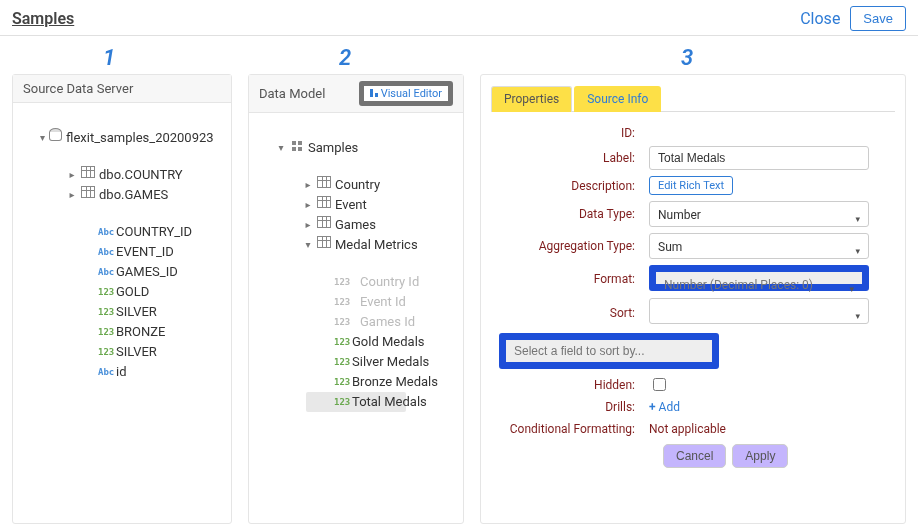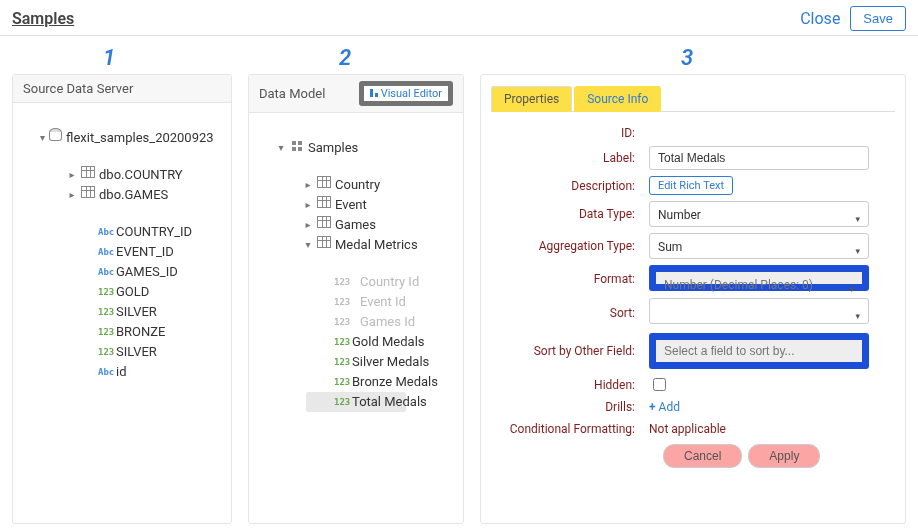--- a/index.html
+++ b/index.html
@@ -157,22 +157,22 @@
     font-size:12px; background:#fff; color:#333;
   }
   .select { height:26px; line-height:18px; position:relative; }
   .select.wide, .text-input.wide { width: 220px; }
   .readonly { background:#eee; border:7px solid #1d4ed8; color:#777; }
   .edit-link { color:#2f7cd6; border:1px solid #2f7cd6; padding:2px 8px; border-radius:3px; font-size:11px; cursor:pointer; display:inline-block;}
   .add-link { color:#2f7cd6; font-size:12px; cursor:pointer; }
   .add-link::before { content:"+ "; font-weight:600; }
   .btnrow { margin-left:164px; display:flex; gap:6px; margin-top:6px;}
   .btn {
-    border:1px solid #ccc; background:#fca5a5; color:#555;
-    padding:4px 20px; border-radius:11px; font-size:12px; cursor:pointer;
+    border:1px solid #ccc; background:#c4b5fd; color:#555;
+    padding:4px 12px; border-radius:5px; font-size:12px; cursor:pointer;
   }
   .checkbox { width:13px; height:13px; }
   .na { color:#7f1d1d; font-size:12px; padding:2px 0; }
   .arrow-down { position:absolute; right:8px; top:8px; font-size:9px; color:#555; pointer-events:none;}
   .sel-wrap { position:relative; display:inline-block; }
   .margin-top-badges { height:30px; }
 </style>
 </head>
 <body>
 
@@ -424,21 +424,20 @@
       <div class="form-row">
         <div class="form-label">Sort:</div>
         <div class="form-val">
           <div class="sel-wrap">
             <div class="select wide"><span></span><span class="arrow-down">▾</span></div>
           </div>
         </div>
       </div>
 
       <div class="form-row">
-        <div class="form-label">Sort by Other Field:</div>
         <div class="form-val">
           <input class="text-input wide readonly" readonly="" placeholder="Select a field to sort by..." style="">
         </div>
       </div>
 
       <div class="form-row">
         <div class="form-label">Hidden:</div>
         <div class="form-val">
           <input type="checkbox" class="checkbox" style="">
         </div>

